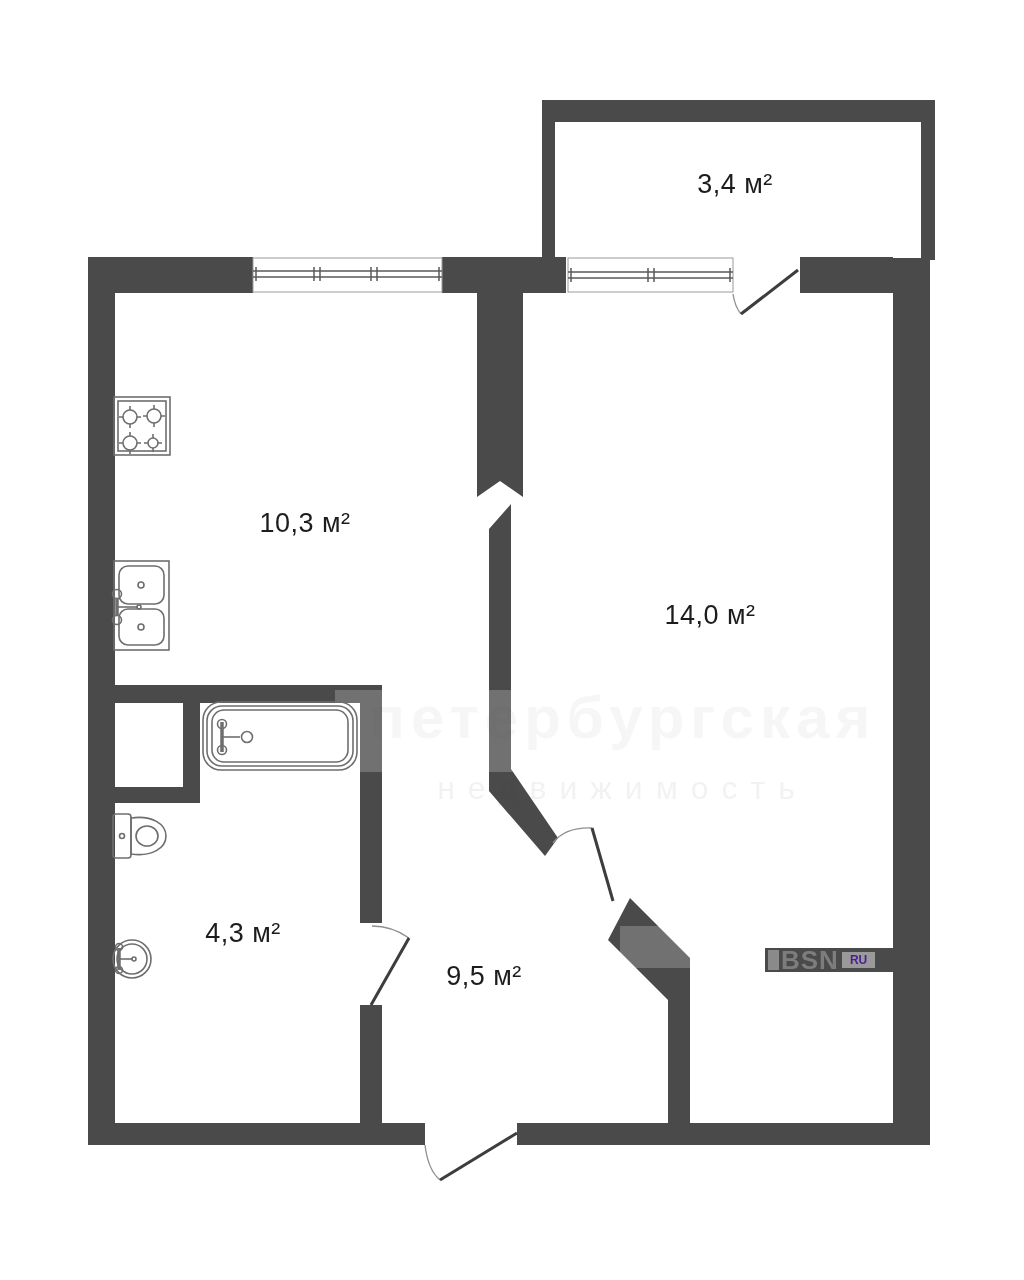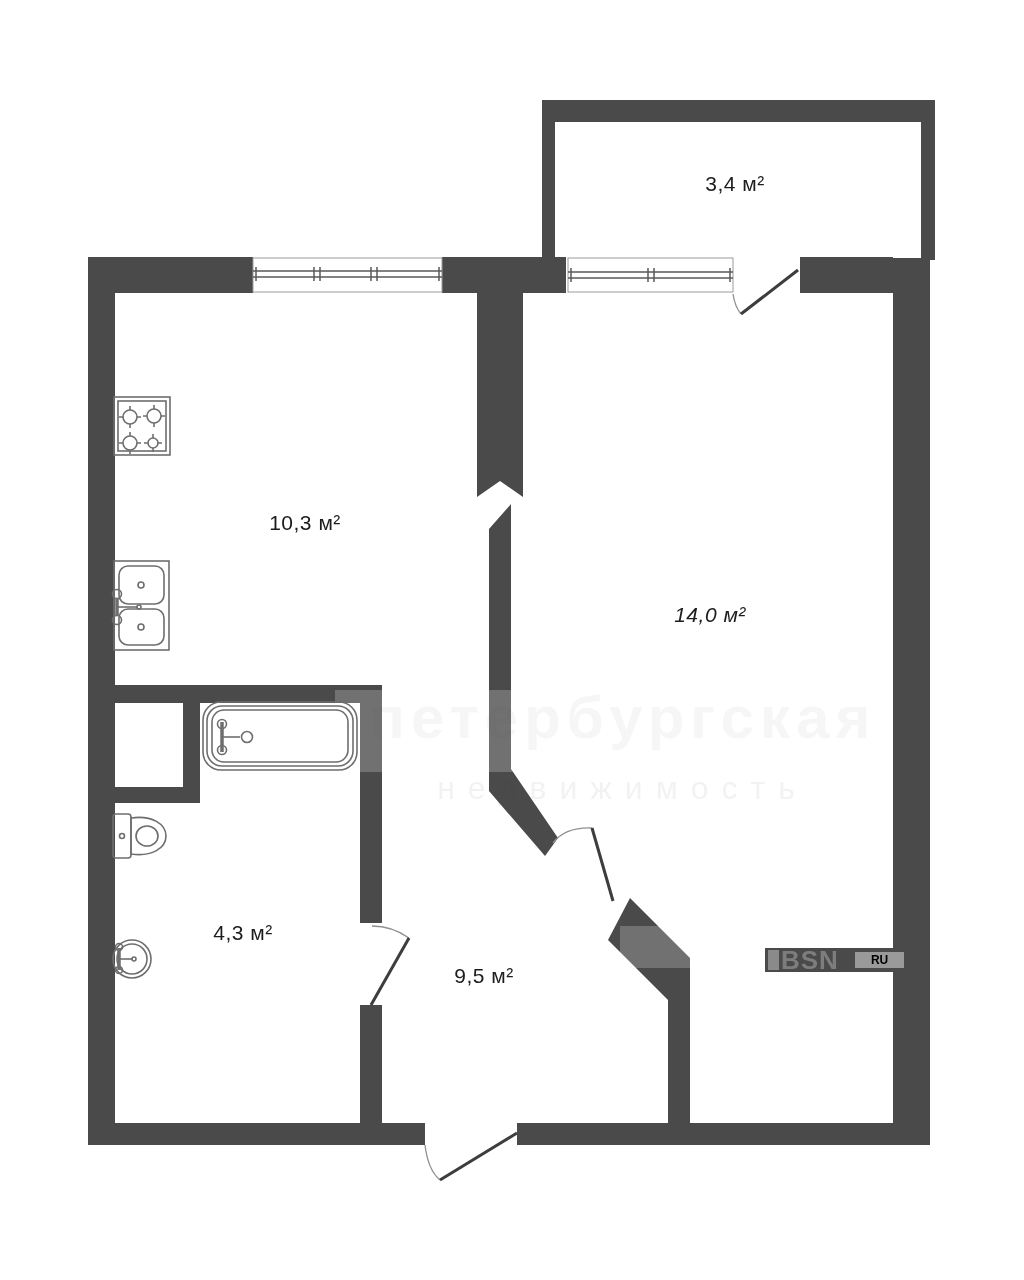--- a/index.html
+++ b/index.html
@@ -20,21 +20,21 @@
   .wall{fill:var(--wall);stroke:none;}
   .fx{fill:none;stroke:var(--fixture);stroke-width:1.6;}
   .fx-thick{fill:none;stroke:var(--fixture);stroke-width:3.5;}
   .leaf{fill:none;stroke:var(--leaf);stroke-width:3;}
   .arc{fill:none;stroke:var(--arc);stroke-width:1.3;}
   .win-frame{fill:#ffffff;stroke:var(--winframe);stroke-width:1;}
   .win-line{stroke:var(--winline);stroke-width:1.5;fill:none;}
   .wm-band{fill:#ffffff;opacity:0.22;}
   .room-label{
     position:absolute;transform:translate(-50%,-50%);
-    font-size:21px;color:var(--label);letter-spacing:0.5px;white-space:nowrap;
+    font-size:27px;color:var(--label);letter-spacing:0.5px;white-space:nowrap;
   }
   #watermark{
     position:absolute;left:330px;top:688px;width:585px;text-align:center;
     pointer-events:none;line-height:1;
   }
   #watermark .wm1{
     display:block;font-size:60px;letter-spacing:6px;color:rgba(70,70,70,0.05);font-weight:bold;
   }
   #watermark .wm2{
     display:block;margin-top:24px;font-size:32px;letter-spacing:13px;color:rgba(70,70,70,0.07);
@@ -42,22 +42,22 @@
   #bsn-logo{
     position:absolute;left:768px;top:948px;height:24px;display:flex;align-items:center;
     pointer-events:none;
     border-radius:6px;
   }
   #bsn-logo .lead{width:11px;height:20px;background:#8a8a8a;margin-right:2px;}
   #bsn-logo .brand{
     font-size:26px;font-weight:bold;color:#7d7d7d;letter-spacing:1px;line-height:24px;
   }
   #bsn-logo .suffix{
-    margin-left:16px;background:#9a9a9a;color:#000000;font-size:12px;font-weight:bold;
-    padding:1px 16px;line-height:14px;
+    margin-left:3px;background:#9a9a9a;color:#4c1d95;font-size:12px;font-weight:bold;
+    padding:1px 8px;line-height:14px;
   }
 </style>
 </head>
 <body>
 
 <div id="stage">
 
   <svg id="plan-svg" width="1024" height="1280" viewBox="0 0 1024 1280">
 
     <g>
@@ -174,21 +174,21 @@
       <path class="fx-thick" d="M119,948 V970"></path>
       <circle class="fx" cx="119" cy="947" r="3.5"></circle>
       <circle class="fx" cx="119" cy="970" r="3.5"></circle>
       <path class="fx" d="M119,959 H133"></path>
       <circle class="fx" cx="134" cy="959" r="2"></circle>
     </g>
   </svg>
 
   <div class="room-label" style="left:735px;top:184px;">3,4 м²</div>
   <div class="room-label" style="left:305px;top:523px;">10,3 м²</div>
-  <div class="room-label" style="left:710px;top:615px;font-style:italic;">14,0 м²</div>
+  <div class="room-label" style="left:710px;top:615px;">14,0 м²</div>
   <div class="room-label" style="left:243px;top:933px;text-align:right;">4,3 м²</div>
   <div class="room-label" style="left:484px;top:976px;">9,5 м²</div>
 
   <div id="watermark">
     <span class="wm1">петербургская</span>
     <span class="wm2">недвижимость</span>
   </div>
 
   <div id="bsn-logo">
     <span class="lead"></span>

